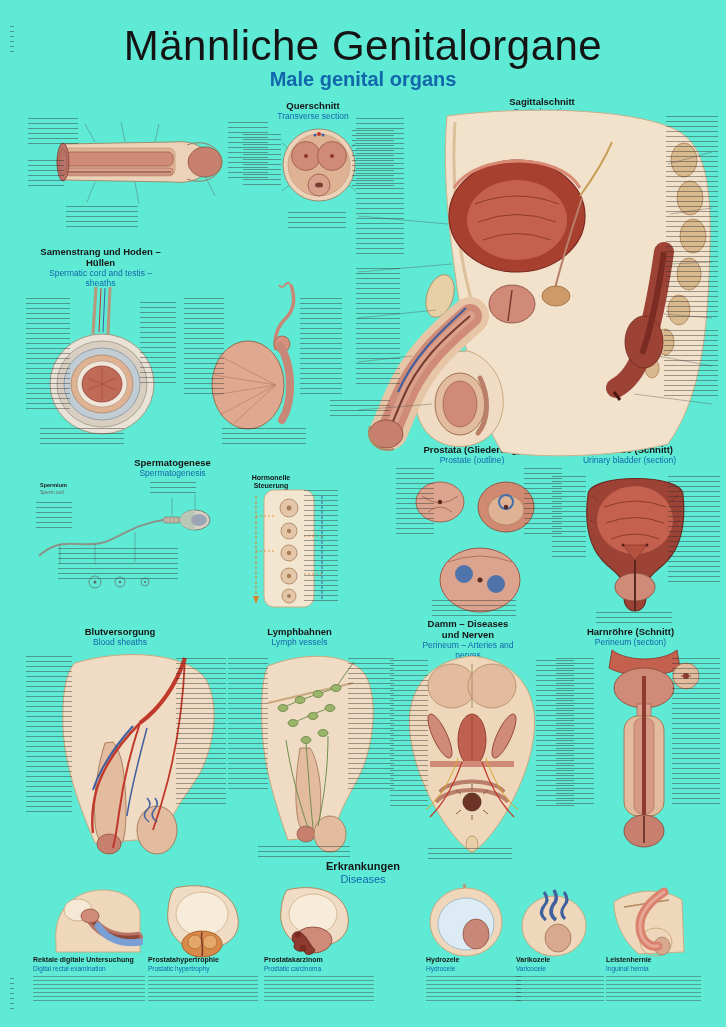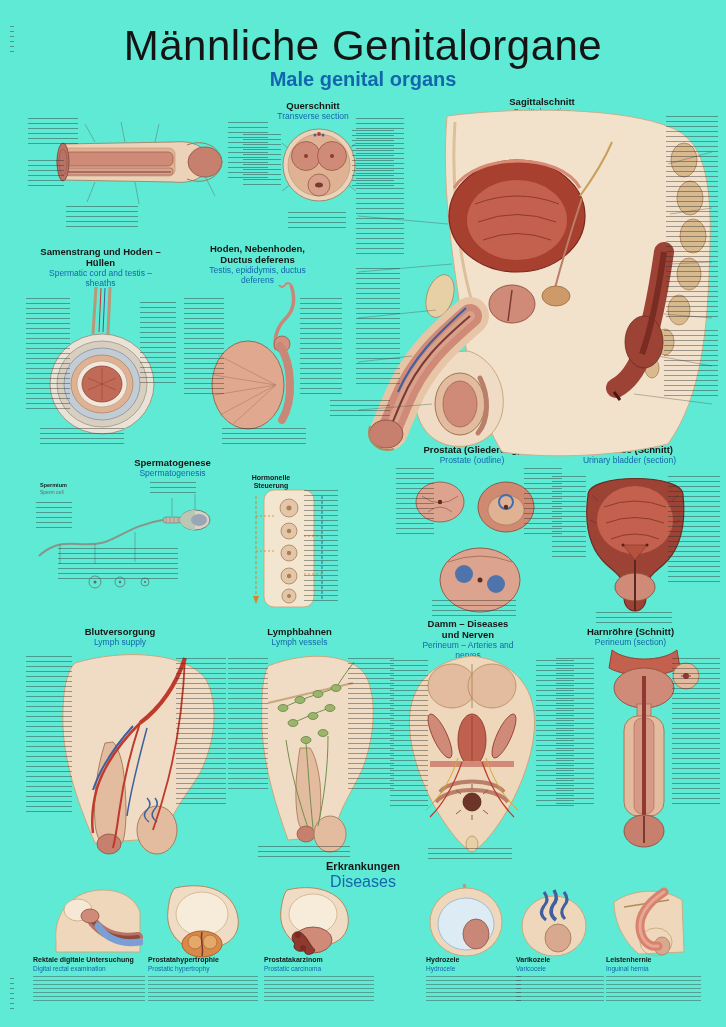--- a/index.html
+++ b/index.html
@@ -3,21 +3,21 @@
 <meta charset="utf-8">
 <style>
   html,body{margin:0;padding:0;background:#ffffff;}
   .poster{position:relative;width:726px;height:1027px;background:#5eead4;font-family:"Liberation Sans",sans-serif;overflow:hidden;}
   .title{position:absolute;top:22px;left:0;width:100%;text-align:center;font-size:42px;font-weight:400;color:#141414;letter-spacing:.5px;}
   .subtitle{position:absolute;top:68px;left:0;width:100%;text-align:center;font-size:20px;font-weight:bold;color:#1266ab;}
   .hd{position:absolute;text-align:center;line-height:1.18;}
   .hd .de{display:block;font-size:9.5px;font-weight:bold;color:#161616;}
   .hd .en{display:block;font-size:8.5px;color:#1266ab;}
   .hd-big .de{font-size:11px;}
-  .hd-big .en{font-size:16px;}
+  .hd-big .en{font-size:11px;}
   .hd-sm .de{font-size:7px;}
   .lbl{position:absolute;background:repeating-linear-gradient(to bottom,rgba(45,45,45,.5) 0 1px,transparent 1px 5px);opacity:.85;}
   .cap{position:absolute;line-height:1.25;}
   .cap .de{display:block;font-size:7px;font-weight:bold;color:#161616;}
   .cap .en{display:block;font-size:6.5px;color:#1266ab;}
   .par{margin-top:3px;height:26px;background:repeating-linear-gradient(to bottom,rgba(60,60,60,.42) 0 1px,transparent 1px 4px);}
   .fig{position:absolute;}
   .fig svg{display:block;width:100%;height:100%;}
   .tiny-label{position:absolute;line-height:1.2;}
   .tiny-label .de{display:block;font-size:5.5px;font-weight:bold;color:#222;}
@@ -36,42 +36,38 @@
     <span class="en">Transverse section</span>
   </div>
   <div class="hd" style="left:468px;top:96px;width:148px;">
     <span class="de">Sagittalschnitt</span>
     <span class="en">Sagittal section</span>
   </div>
   <div class="hd" style="left:38px;top:246px;width:125px;">
     <span class="de">Samenstrang und Hoden – Hüllen</span>
     <span class="en">Spermatic cord and testis – sheaths</span>
   </div>
-  <div class="hd" style="left:195px;top:243px;width:125px;">
-    <span class="de">Hoden, Nebenhoden, Ductus deferens</span>
-    <span class="en">Testis, epididymis, ductus deferens</span>
-  </div>
   <div class="hd" style="left:110px;top:457px;width:125px;">
     <span class="de">Spermatogenese</span>
     <span class="en">Spermatogenesis</span>
   </div>
   <div class="hd hd-sm" style="left:238px;top:474px;width:66px;">
     <span class="de">Hormonelle Steuerung</span>
   </div>
   <div class="hd" style="left:402px;top:444px;width:140px;">
     <span class="de">Prostata (Gliederung)</span>
     <span class="en">Prostate (outline)</span>
   </div>
   <div class="hd" style="left:562px;top:444px;width:135px;">
     <span class="de">Harnblase (Schnitt)</span>
     <span class="en">Urinary bladder (section)</span>
   </div>
   <div class="hd" style="left:60px;top:626px;width:120px;">
     <span class="de">Blutversorgung</span>
-    <span class="en">Lymph supply</span>
+    <span class="en">Blood sheaths</span>
   </div>
   <div class="hd" style="left:242px;top:626px;width:115px;">
     <span class="de">Lymphbahnen</span>
     <span class="en">Lymph vessels</span>
   </div>
   <div class="hd" style="left:420px;top:618px;width:96px;">
     <span class="de">Damm – Diseases und Nerven</span>
     <span class="en">Perineum – Arteries and nerves</span>
   </div>
   <div class="hd" style="left:568px;top:626px;width:125px;">

